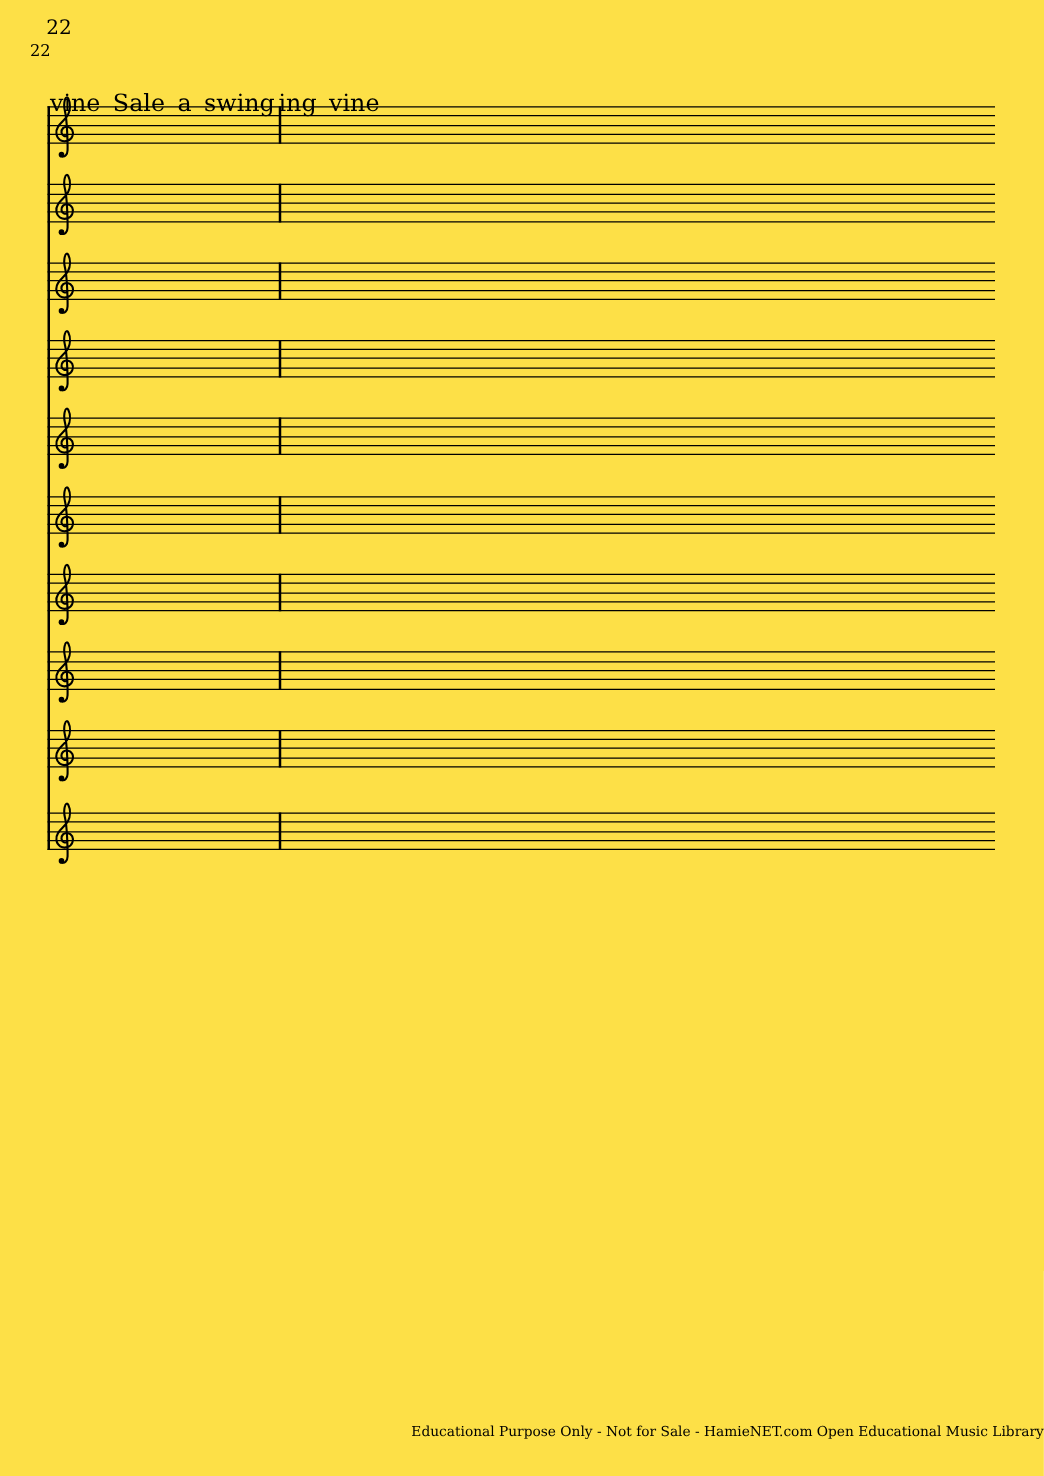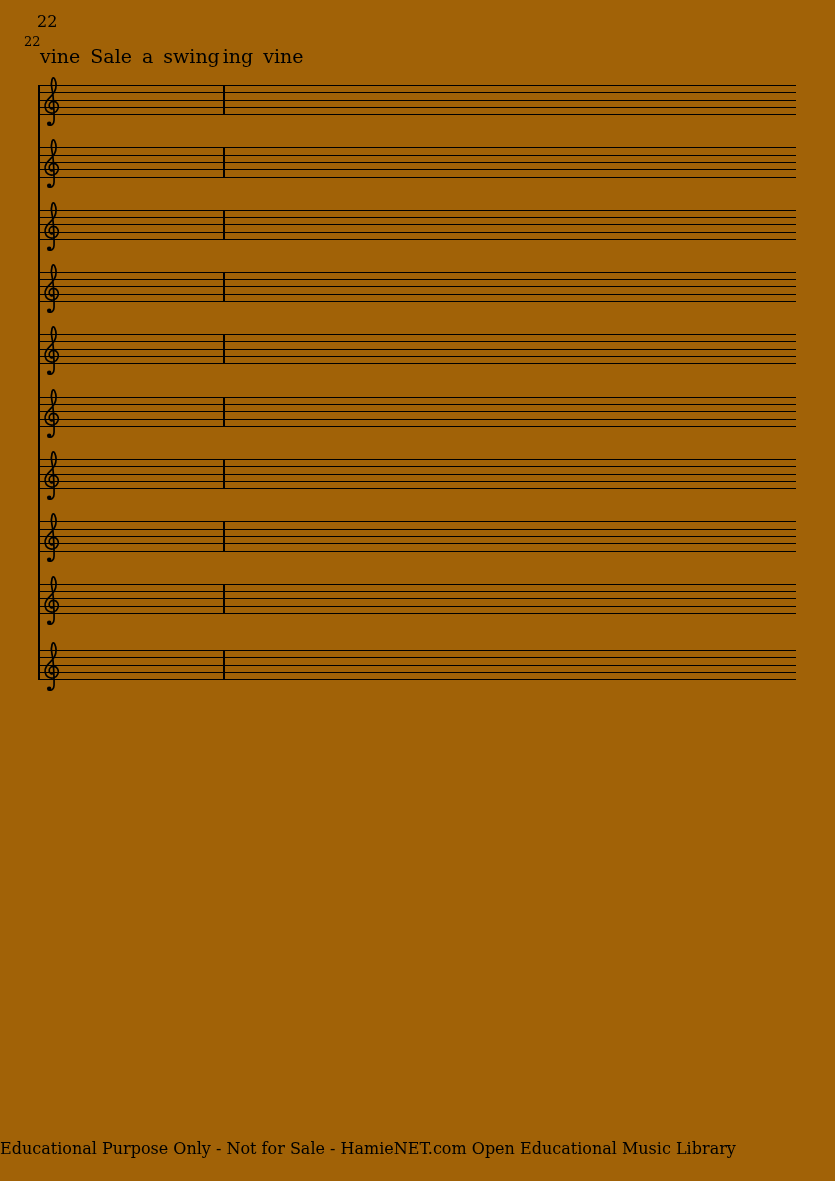--- a/index.html
+++ b/index.html
@@ -4,36 +4,36 @@
 <style>
   html, body { margin: 0; padding: 0; }
   body {
     width: 835px; height: 1181px;
     background: #ffffff;
     font-family: "DejaVu Serif", "Liberation Serif", serif;
     color: #000;
     position: relative;
     overflow: hidden;
   }
-  .page { position: absolute; inset: 0; background: #a16207; }
+  .page { position: absolute; inset: 0; background: #fde047; }
 
   .measure-number-large {
     position: absolute; left: 37px; top: 14px;
     font-size: 16px; line-height: 1;
   }
   .measure-number-small {
     position: absolute; left: 24px; top: 35px;
     font-size: 13px; line-height: 1;
   }
   .lyrics-line {
     position: absolute; left: 40px; top: 46px;
     font-size: 19px; line-height: 1.15; white-space: nowrap;
   }
   .lyrics-line .tok { margin-right: 10px; display: inline-block; }
-  .lyrics-line .tok.tight { margin-right: 3px; }
+  .lyrics-line .tok.tight { margin-right: 3px; margin-top: 27px; }
   .lyrics-line .tok:last-child { margin-right: 4px; }
 
   .system-barline {
     position: absolute; left: 38px; top: 85px;
     width: 2px; height: 595px; background: #000;
   }
 
   .staff {
     position: absolute; left: 38px;
     width: 758px; height: 31px;
@@ -50,21 +50,21 @@
     position: absolute; left: 185px; top: 0;
     width: 2px; height: 30.3px; background: #000;
   }
   .staff .clef {
     position: absolute; left: 4px; top: -10px;
     width: 20px; height: 56px;
   }
 
   .footer-line {
     position: absolute; top: 1139px; left: 0; width: 835px;
-    text-align: left; font-size: 16px; line-height: 1.2;
+    text-align: right; font-size: 11px; line-height: 1.2;
   }
 </style>
 </head>
 <body>
 
 <svg width="0" height="0" style="position:absolute" aria-hidden="true">
   <defs>
     <g id="treble-clef">
       <path d="M12.2 35.2 C10.6 37.4 7.4 36.4 7.0 33.4 C6.6 30.2 9.2 27.8 12.2 28.3 C15.9 29.0 17.7 32.6 16.4 36.2 C15.0 40.4 9.7 42.0 5.9 39.7 C2.3 37.4 1.5 32.3 4.0 28.4 C6.4 24.5 10.4 22.2 12.6 18.0 C14.6 14.1 14.9 8.4 12.9 4.3 C12.1 2.6 10.7 2.8 10.1 4.7 C9.0 7.9 9.1 11.6 10.0 15.3 C10.9 19.0 11.5 26.0 11.8 32.0 C12.1 38.0 12.3 44.5 12.2 48.5 C12.1 52.3 9.8 54.4 7.4 53.6" fill="none" stroke="#000" stroke-width="1.8" stroke-linecap="round"></path>
       <circle cx="7.0" cy="52.2" r="2.4" fill="#000"></circle>

